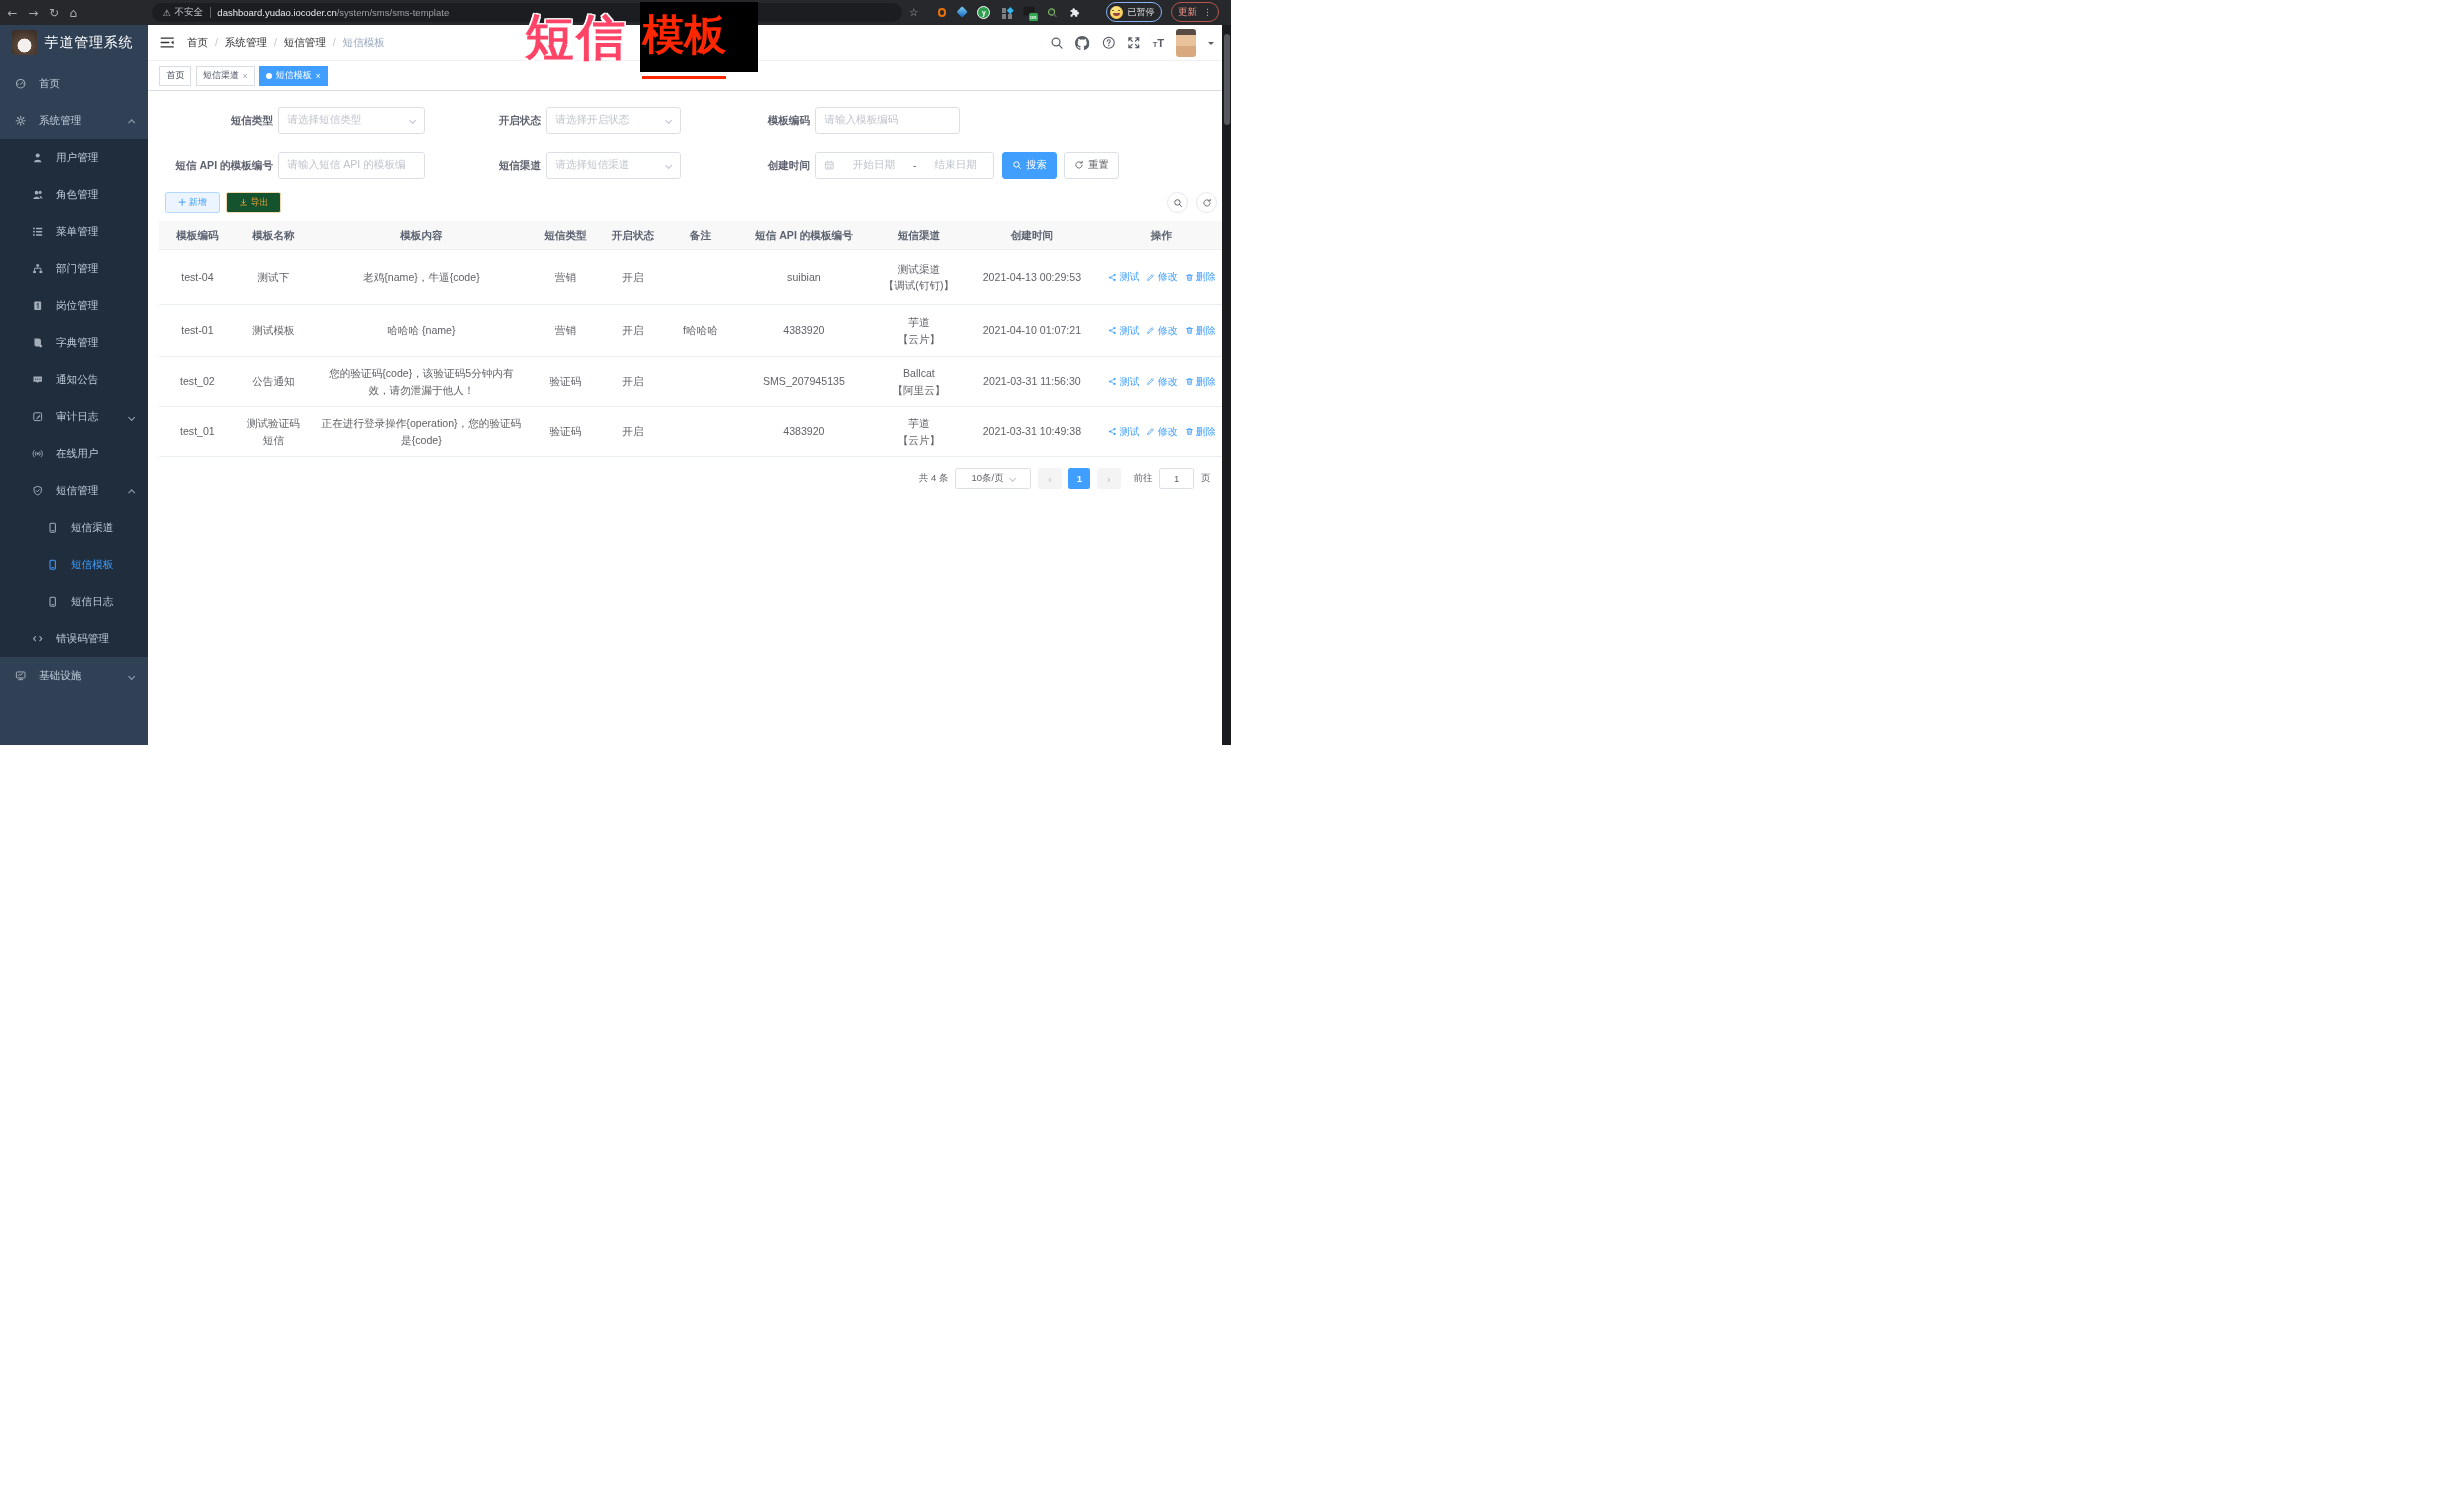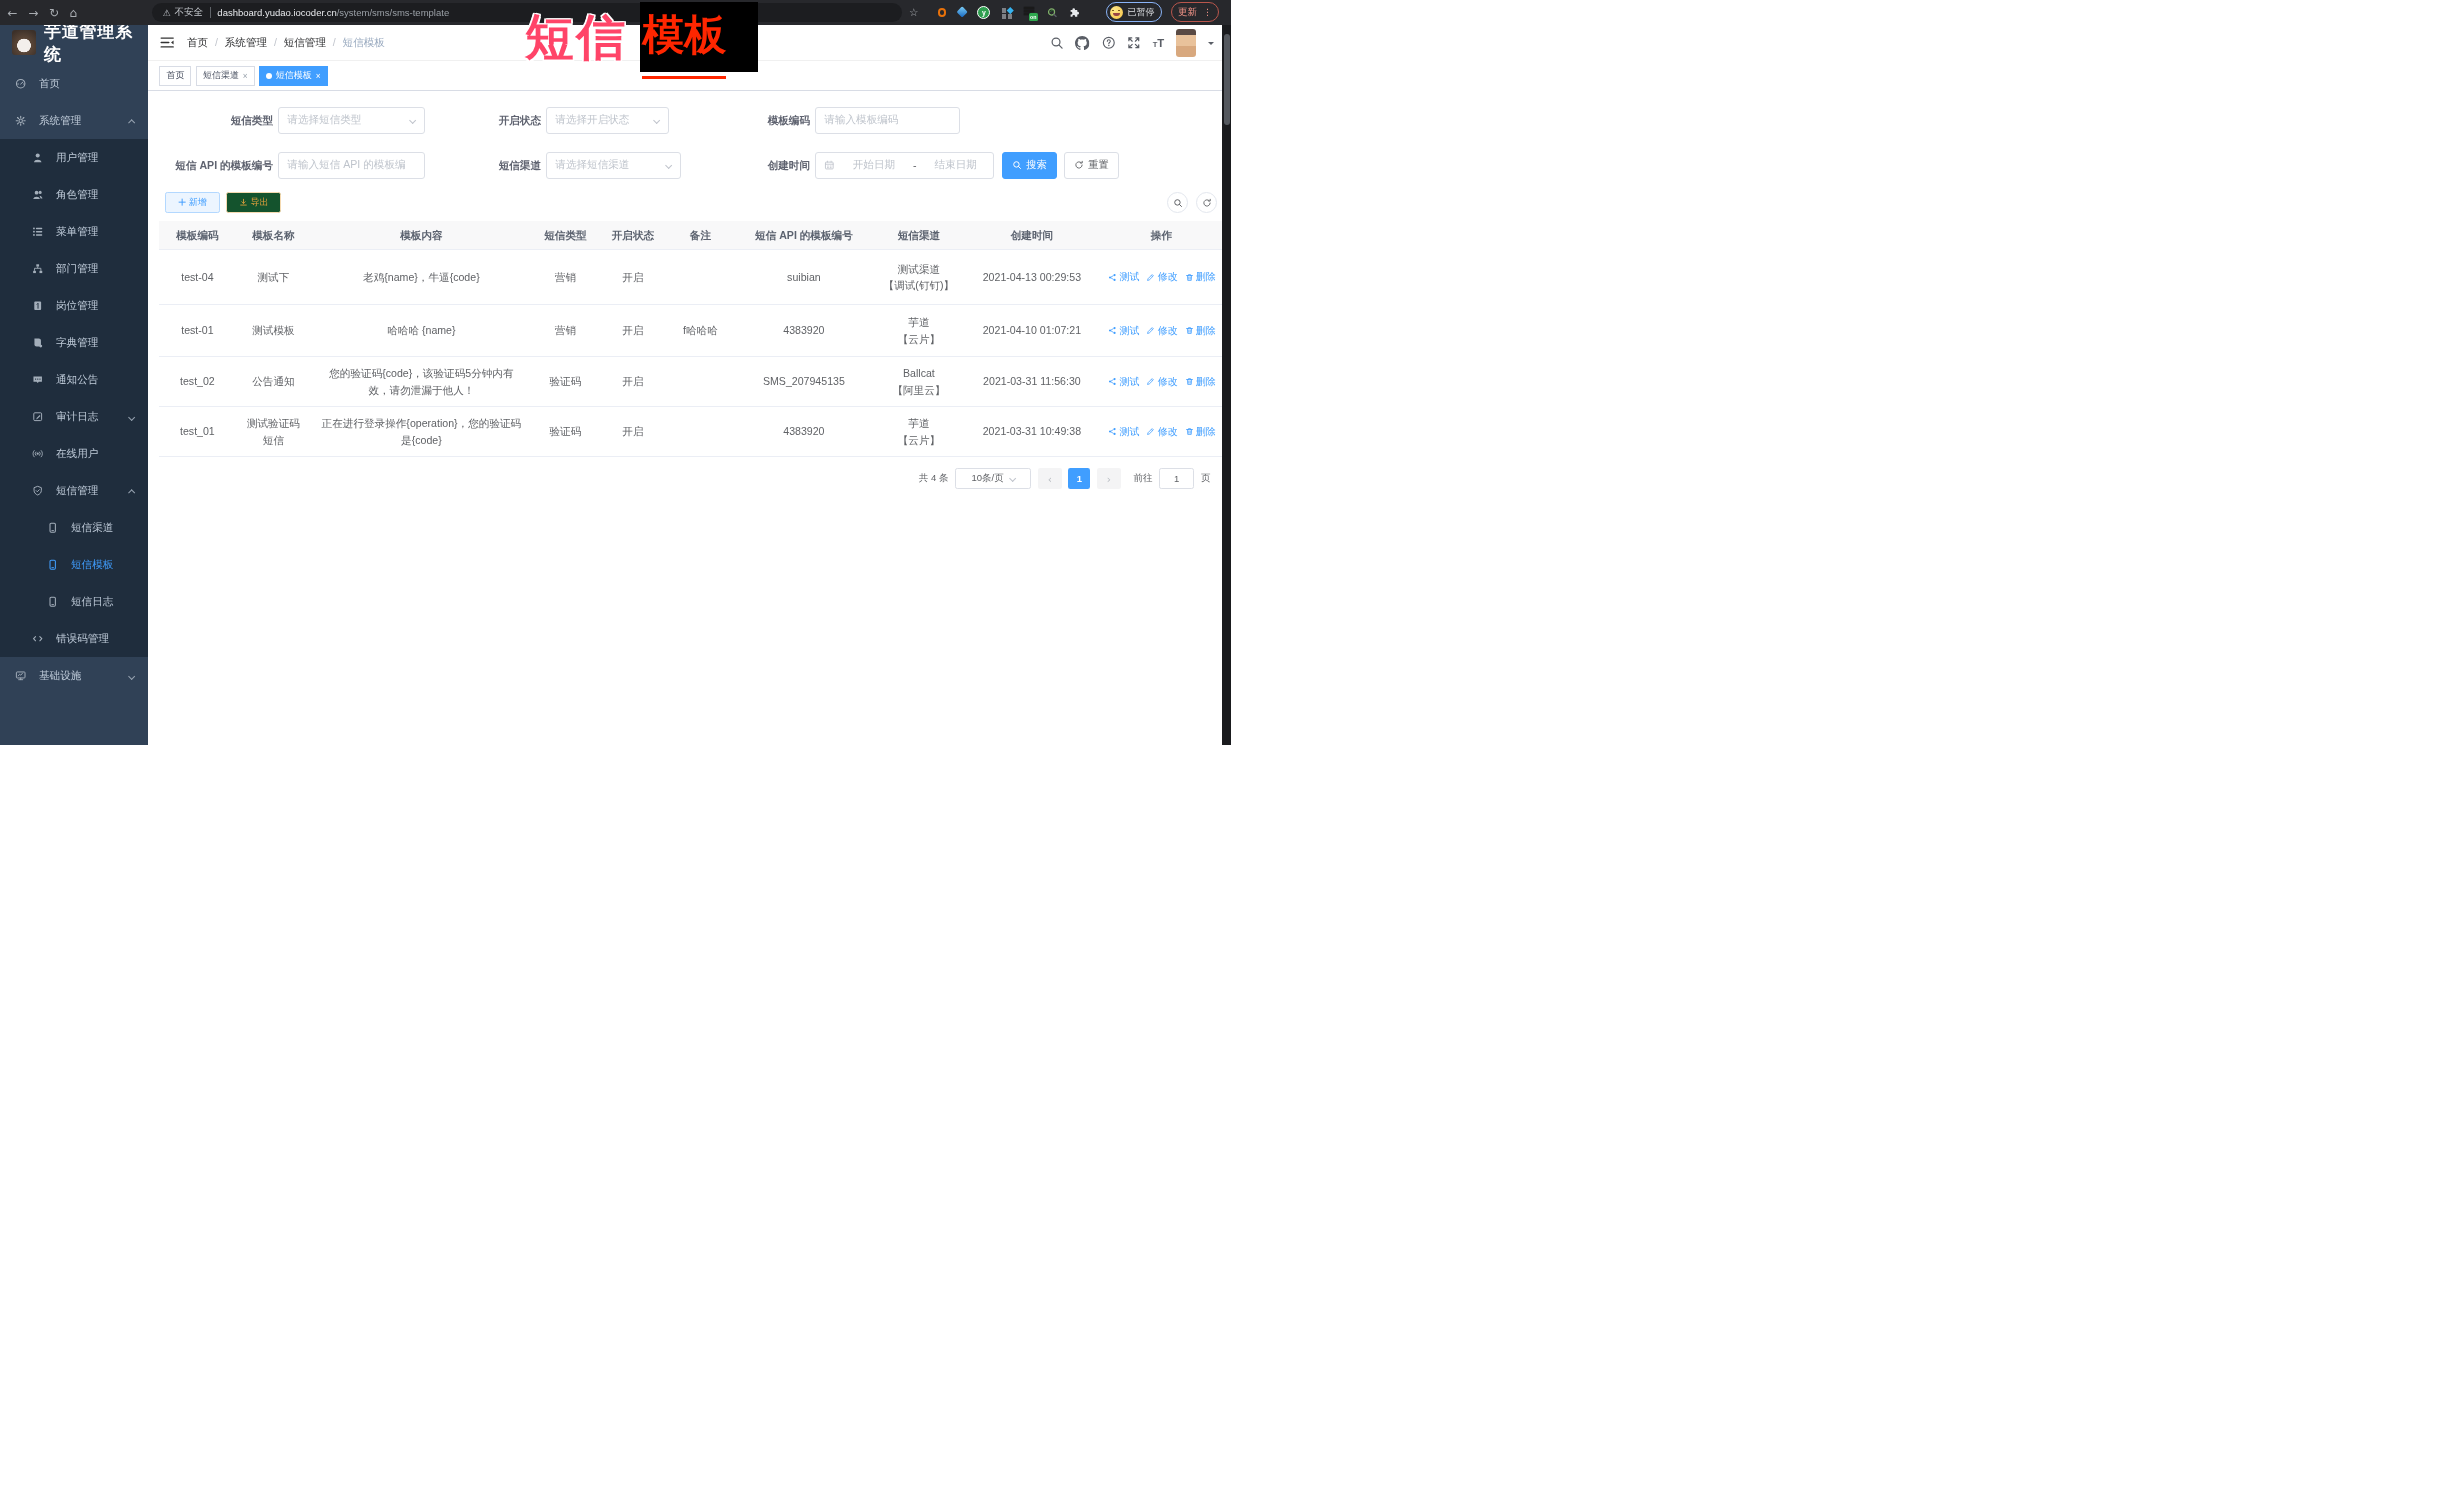--- a/index.html
+++ b/index.html
@@ -41,21 +41,21 @@
   .updbtn{position:absolute;left:1171px;top:2.3px;height:20px;border:1.5px solid #b9564c;border-radius:10.6px;
     display:flex;align-items:center;gap:6px;padding:0 6px;color:#ef9286;font-size:9.5px}
   .updbtn .dots{font-family:"DejaVu Sans",sans-serif;font-size:9px;letter-spacing:0}
   
   .vscroll{position:absolute;right:0;top:25px;bottom:0;width:9px;background:#1a1b1e;z-index:9}
   .vscroll .thumb{position:absolute;left:1.5px;width:6px;top:9px;height:91px;background:#54585e;border-radius:3px}
   
   .sidebar{position:absolute;left:0;top:25px;bottom:0;width:148px;background:#304156;z-index:2}
   .logo{height:35px;display:flex;align-items:center;gap:7.6px;padding-left:12px}
   .logo .limg{width:25px;height:25px;border-radius:3px;background:radial-gradient(circle at 50% 62%,#f3efec 34%,#5a4638 36%,#3c3029 85%);position:relative;overflow:hidden}
-  .logo .ltitle{color:#fff;font-size:17px;font-weight:700;letter-spacing:0.8px}
+  .logo .ltitle{color:#fff;font-size:14px;font-weight:400;letter-spacing:0.8px}
   .menu{margin-top:5.3px}
   .mi{height:37px;display:flex;align-items:center;color:#bfcbd9;font-size:10.6px;position:relative;cursor:pointer}
   .mi .ic{width:12px;margin-right:12px;color:#a3aeba;display:flex;justify-content:center}
   .mi.l1{padding-left:15px}
   .mi.l2{padding-left:32px}
   .mi.l3{padding-left:47px}
   .mi.dark{background:#1f2d3d}
   .mi.active,.mi.active .ic{color:#409eff}
   .chev{display:inline-block;width:5.3px;height:5.3px;border-right:1.1px solid #96a2b0;border-bottom:1.1px solid #96a2b0}
   .chev.up{transform:rotate(-135deg)}
@@ -510,21 +510,21 @@
       <span class="x">×</span>
     </span>
   </div>
 
   <div class="fl" style="left:0;width:125px;top:82px">短信类型</div>
   <div class="fin" style="left:130px;top:82px;width:147px">
     <span class="ph">请选择短信类型</span>
     <span class="chev down"></span>
   </div>
   <div class="fl" style="left:268px;width:125px;top:82px">开启状态</div>
-  <div class="fin" style="left:398px;top:82px;width:123px">
+  <div class="fin" style="left:398px;top:82px;width:135px">
     <span class="ph">请选择开启状态</span>
     <span class="chev down"></span>
   </div>
   <div class="fl" style="left:537px;width:125px;top:82px">模板编码</div>
   <div class="fin" style="left:667px;top:82px;width:145px">
     <span class="ph">请输入模板编码</span>
   </div>
 
   <div class="fl" style="left:0;width:125px;top:127px">短信 API 的模板编号</div>
   <div class="fin" style="left:130px;top:127px;width:147px">

